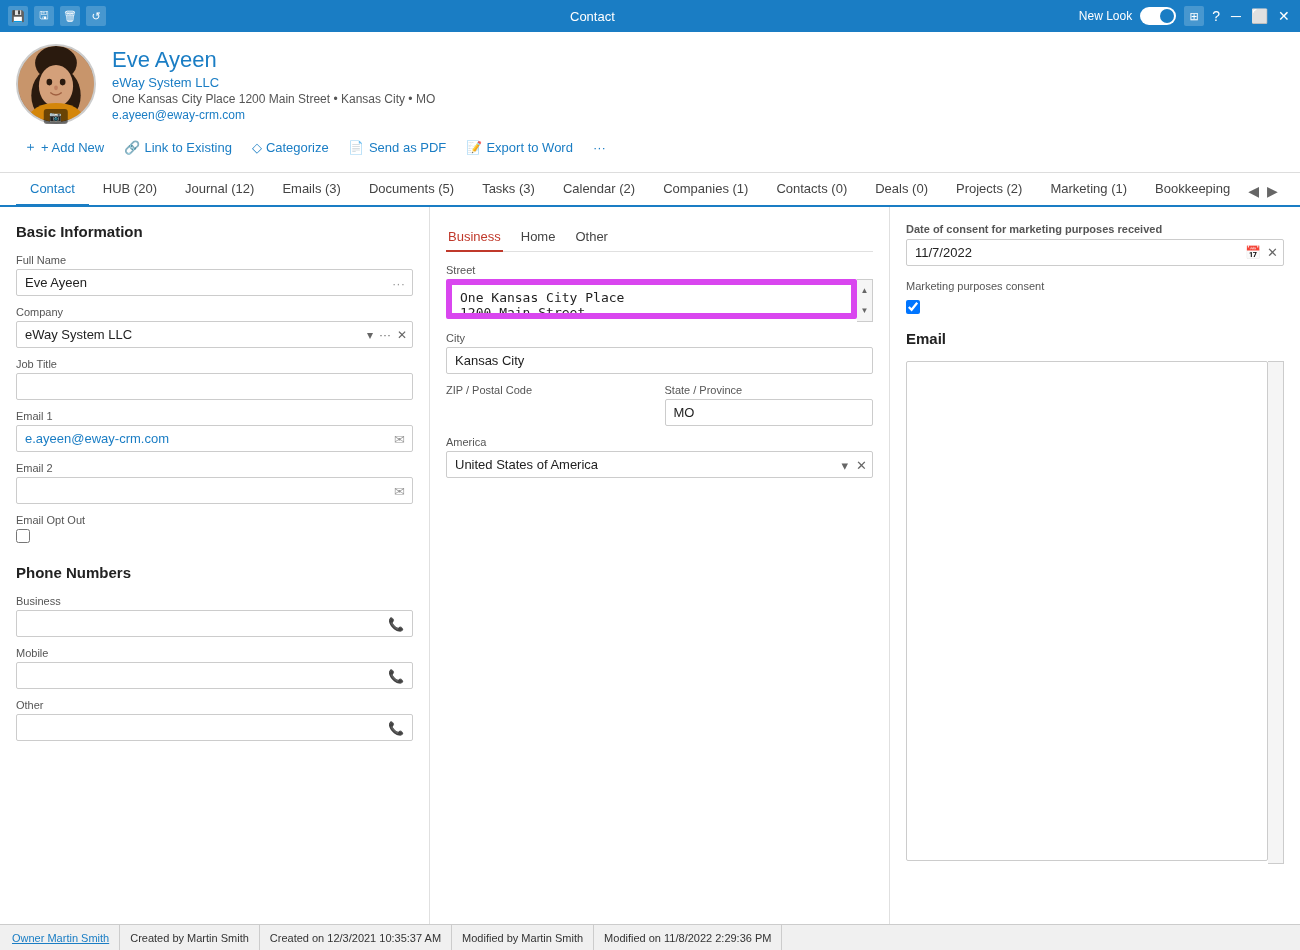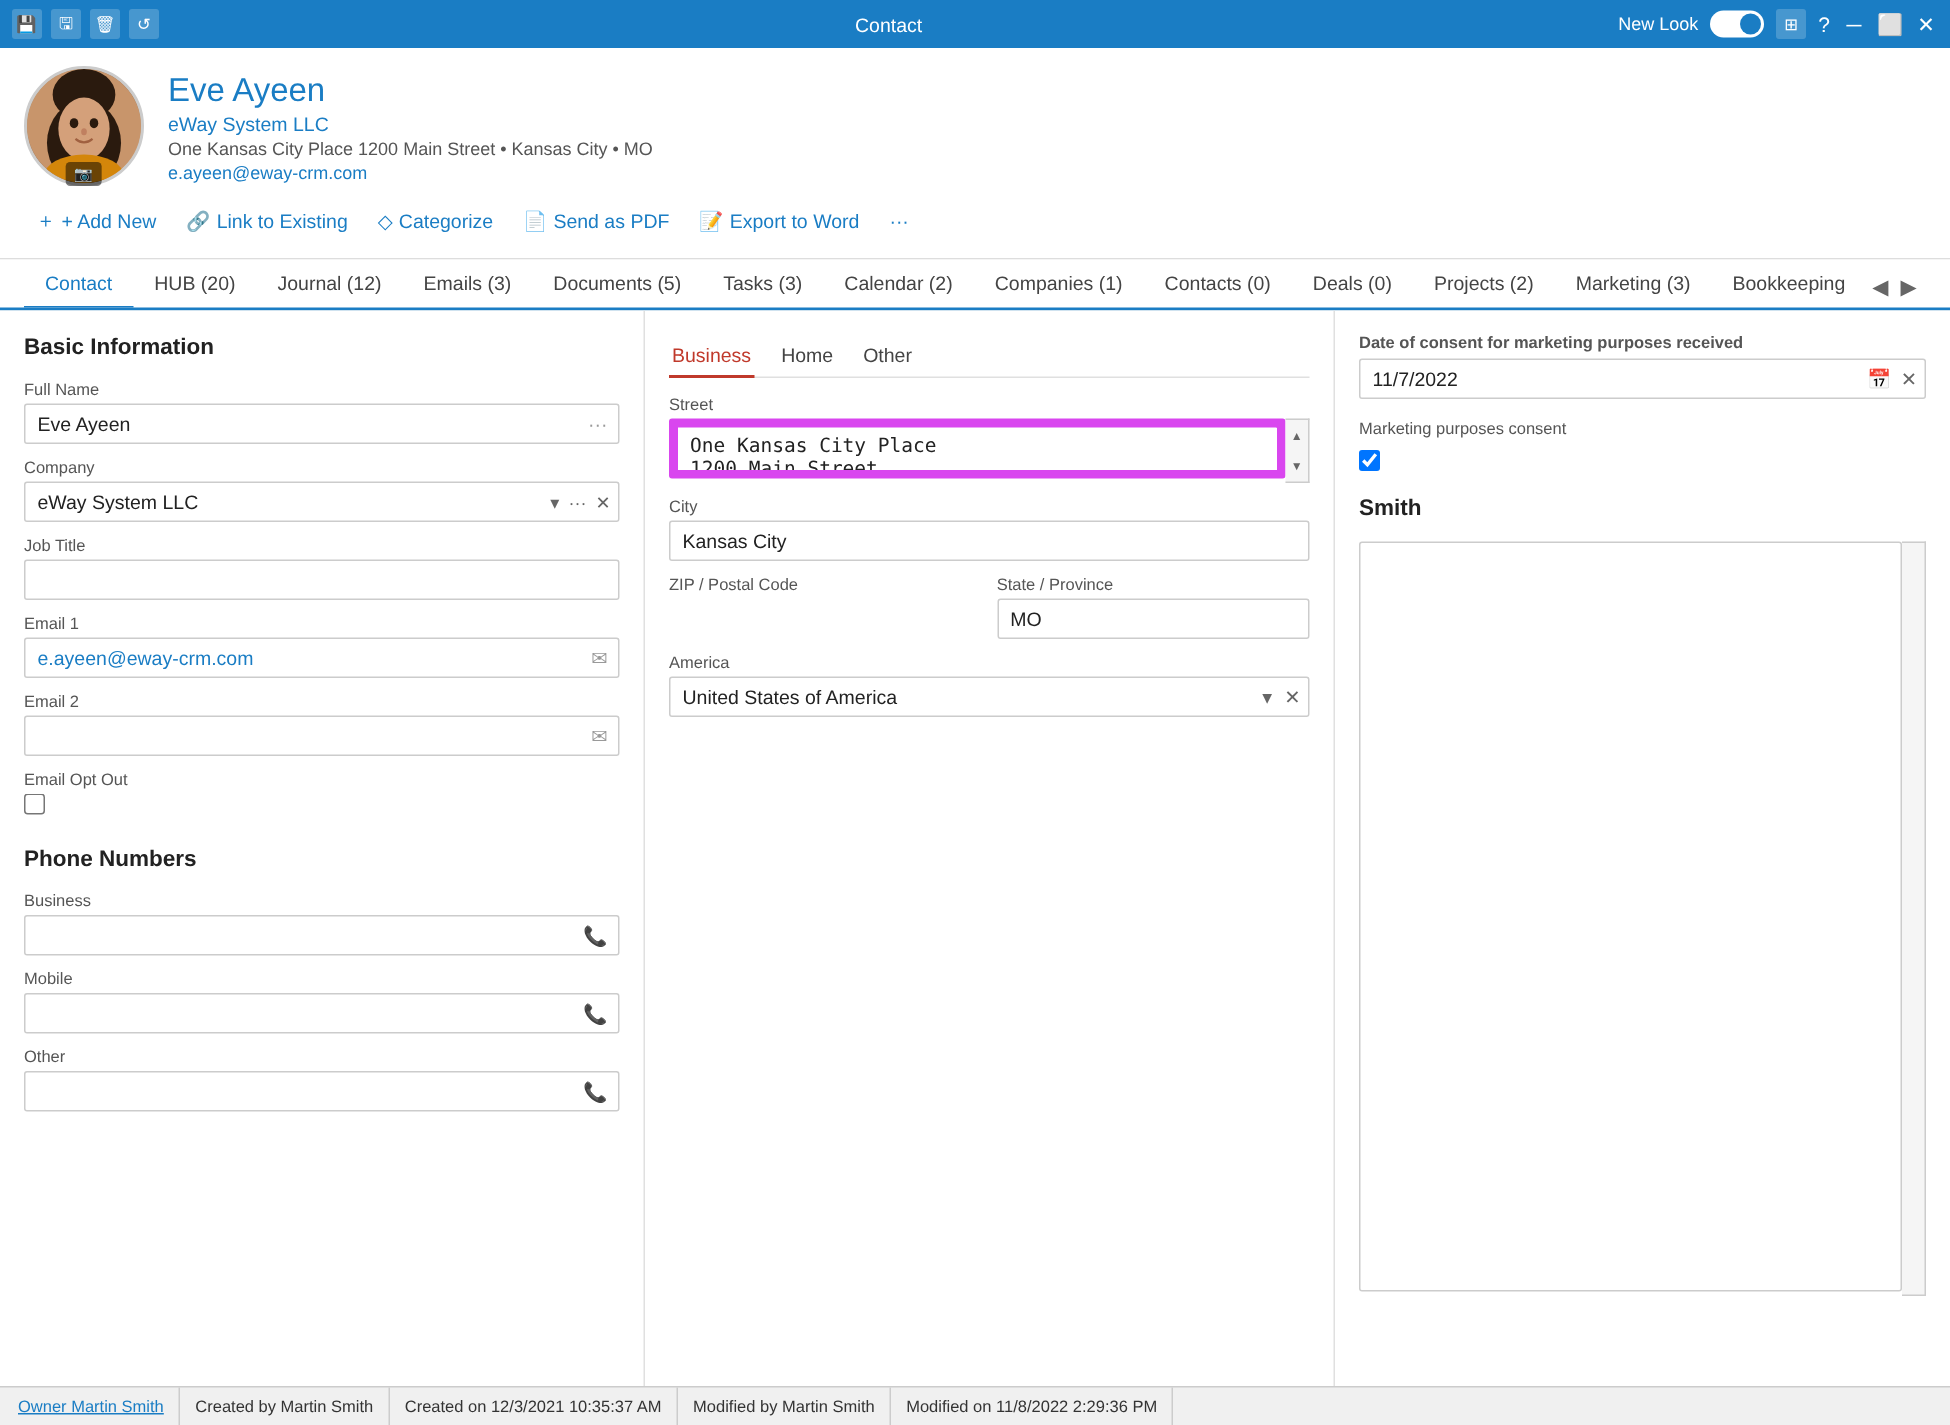--- a/index.html
+++ b/index.html
@@ -266,21 +266,21 @@
   <div class="tab">HUB (20)</div>
   <div class="tab">Journal (12)</div>
   <div class="tab">Emails (3)</div>
   <div class="tab">Documents (5)</div>
   <div class="tab">Tasks (3)</div>
   <div class="tab">Calendar (2)</div>
   <div class="tab">Companies (1)</div>
   <div class="tab">Contacts (0)</div>
   <div class="tab">Deals (0)</div>
   <div class="tab">Projects (2)</div>
-  <div class="tab">Marketing (3)</div>
+  <div class="tab">Marketing (1)</div>
   <div class="tab">Bookkeeping</div>
   <div class="tab-nav-btn">◀</div>
   <div class="tab-nav-btn">▶</div>
 </div>
 
 <div class="main-content">
 
   <div class="left-panel">
     <div class="section-title">Basic Information</div>
 
@@ -398,21 +398,21 @@
     </div>
 
     <div style="margin-top:14px;">
       <div class="field-label">Marketing purposes consent</div>
       <div class="checkbox-row">
         <input type="checkbox" class="checkbox-input" checked="" style="">
       </div>
     </div>
 
     <div class="note-section">
-      <div class="section-title">Smith</div>
+      <div class="section-title">Email</div>
       <div class="note-wrap">
         <textarea class="note-area" style="width: calc(100% - 16px);"></textarea>
         <div class="note-scrollbar"></div>
       </div>
     </div>
   </div>
 </div>
 
 <div class="status-bar">
   <div class="status-item">

